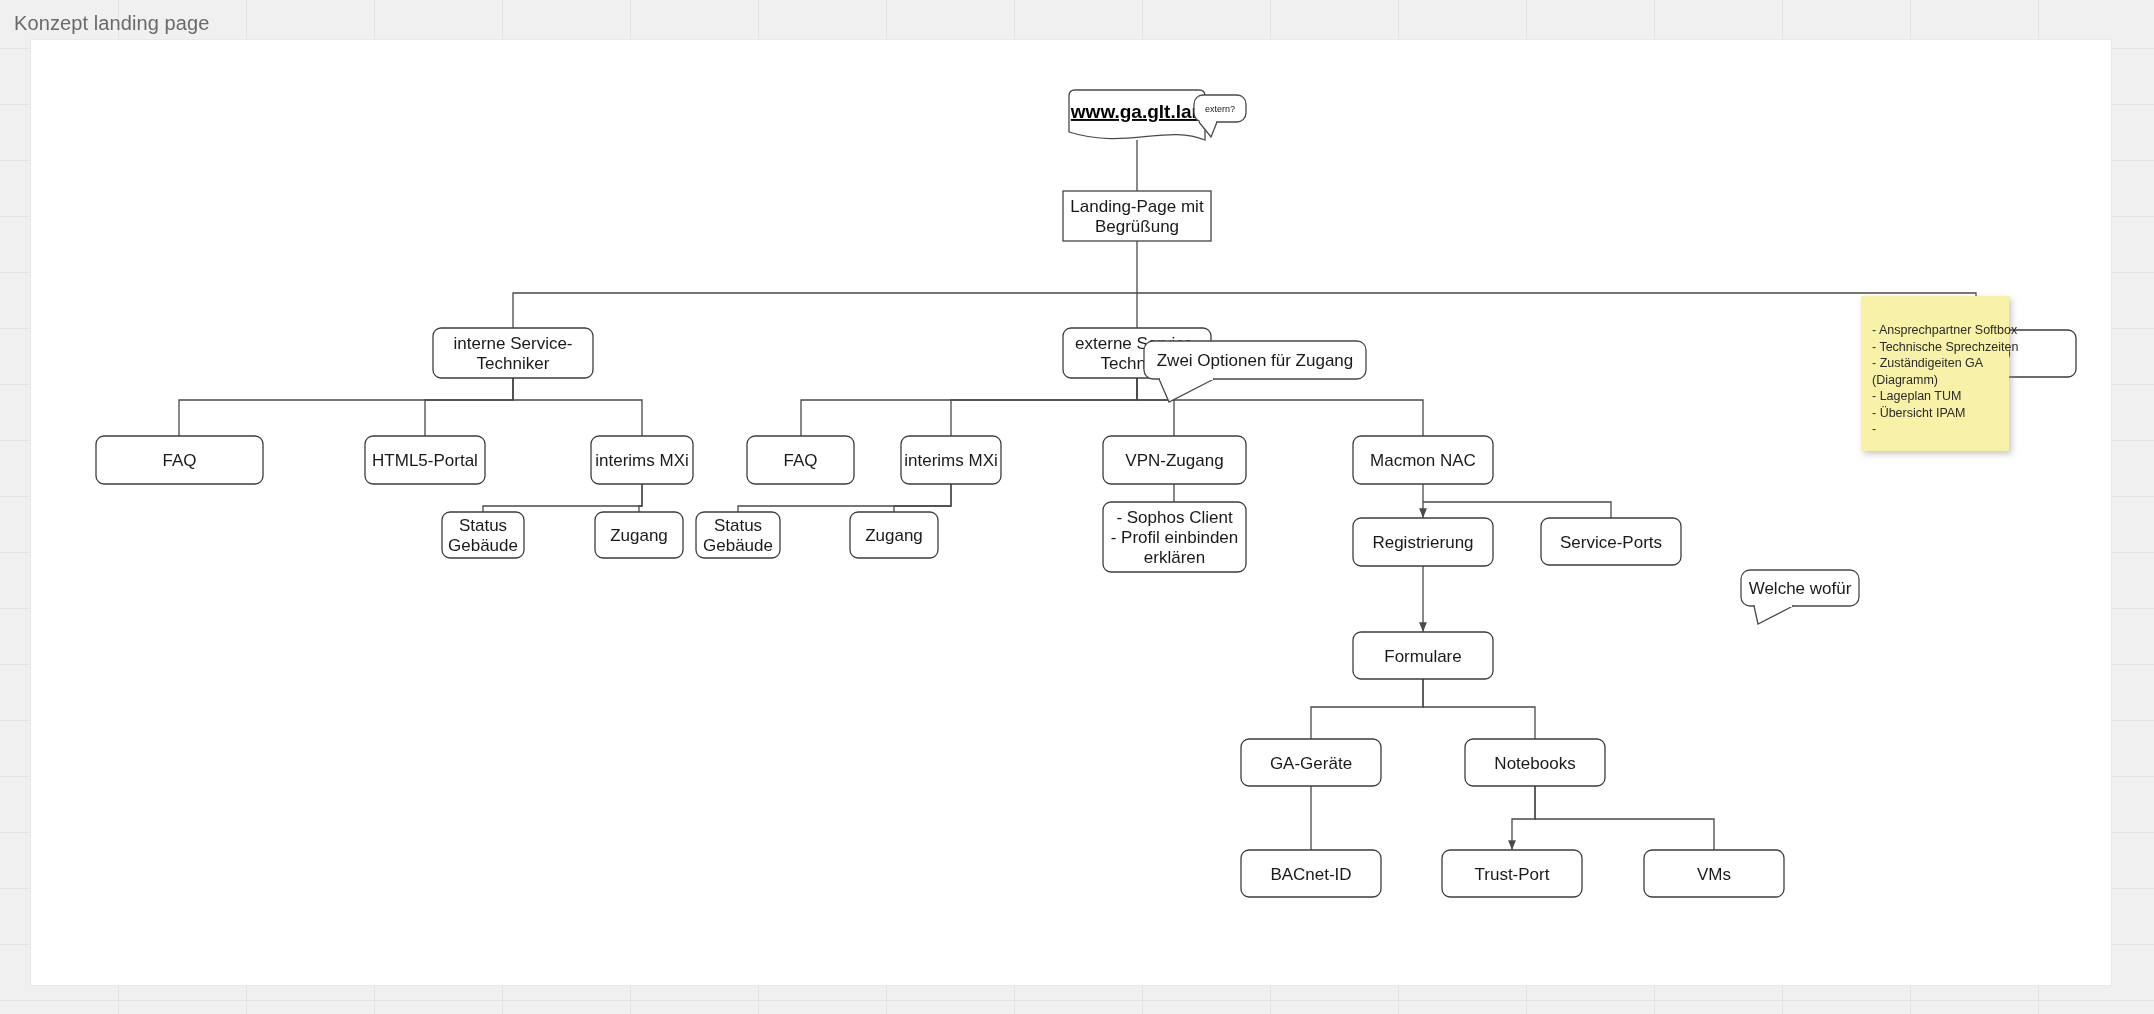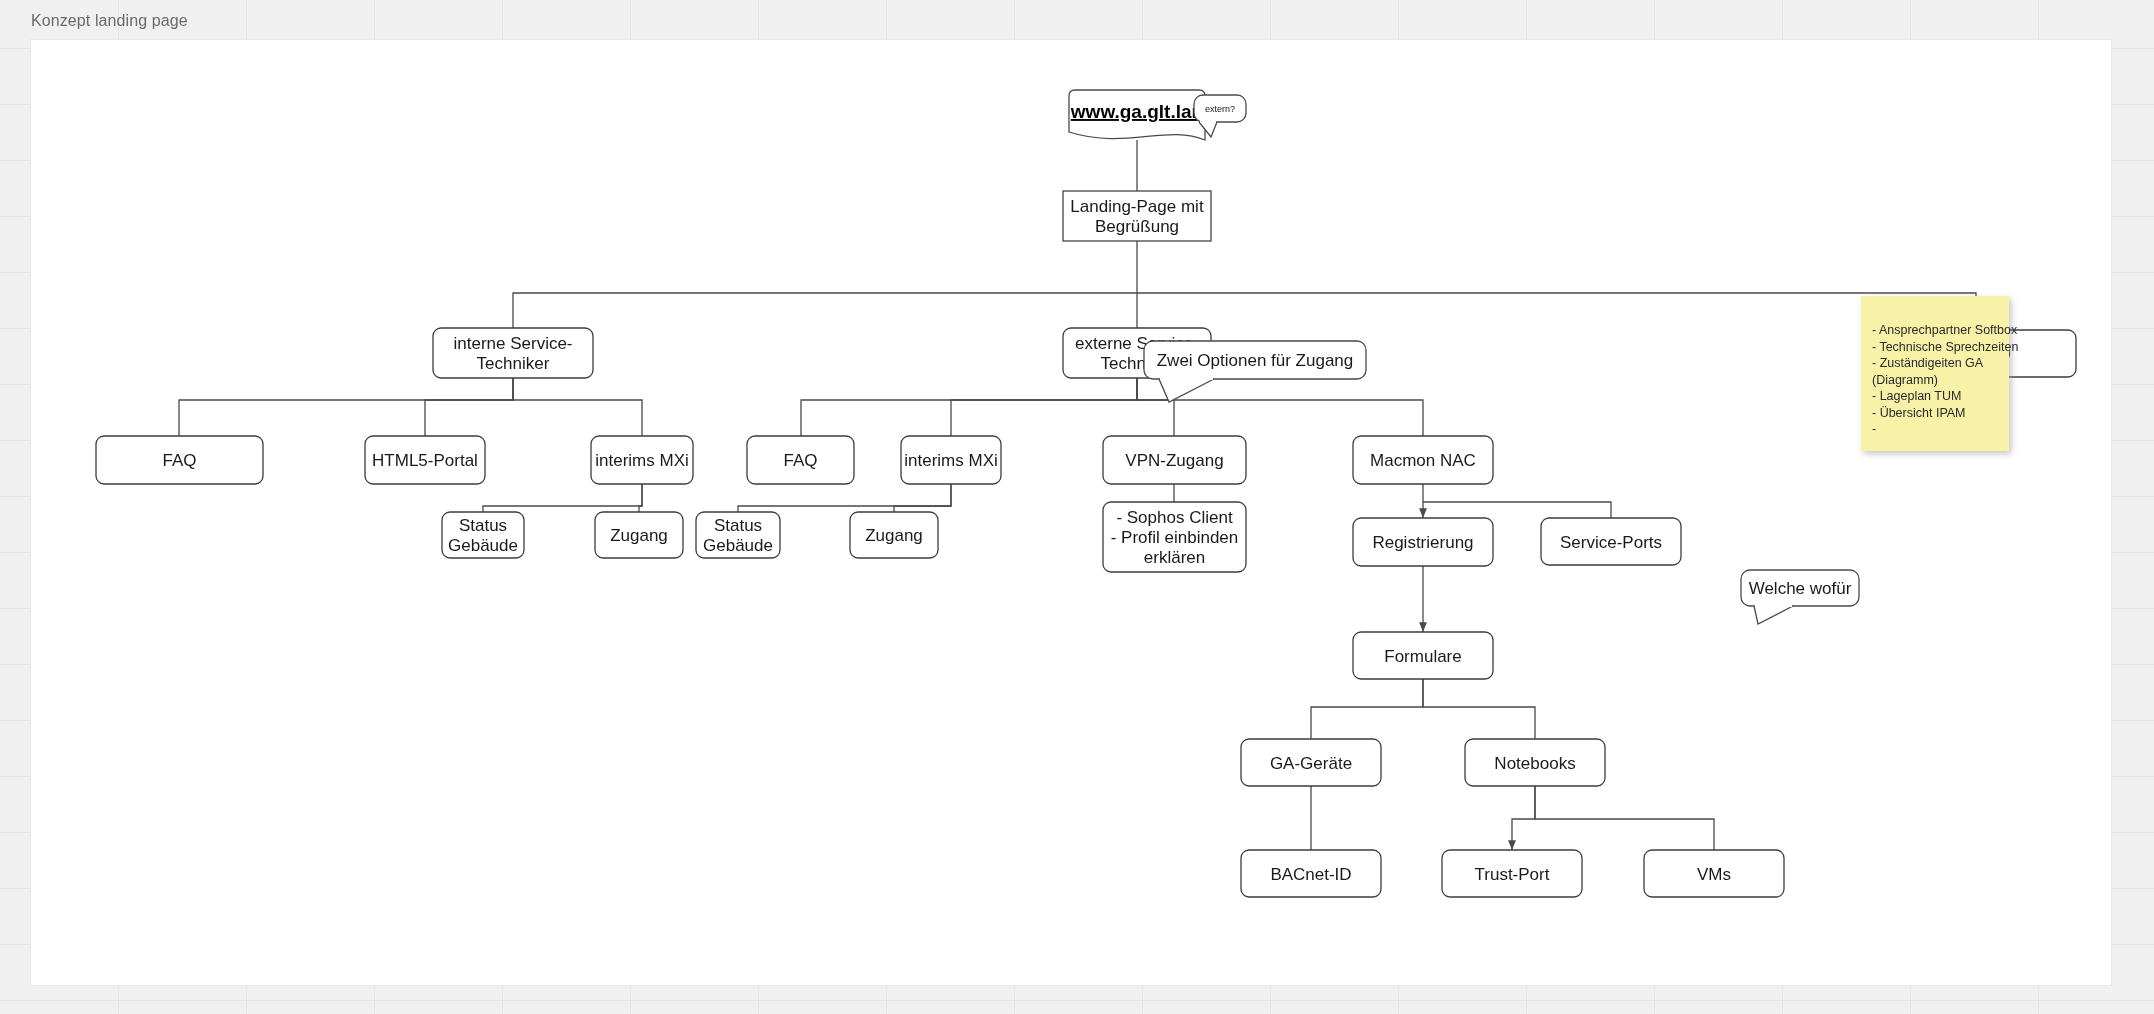--- a/index.html
+++ b/index.html
@@ -12,22 +12,22 @@
   
   #grid-bg{
     position:absolute;left:0;top:0;width:2154px;height:1014px;
     background-image:
       linear-gradient(to right, #e4e4e4 1px, transparent 1px),
       linear-gradient(to bottom, #e4e4e4 1px, transparent 1px);
     background-size:128px 56px;
     background-position:-10px -8px;
   }
   #doc-title{
-    position:absolute;left:31px;top:12px;
-    font-size:16px;color:#6a6a6a;letter-spacing:.1px;
+    position:absolute;left:14px;top:12px;
+    font-size:20px;color:#6a6a6a;letter-spacing:.1px;
     white-space:nowrap;
   }
   #canvas{
     position:absolute;left:31px;top:40px;
     width:2080px;height:945px;
     background:#ffffff;
     box-shadow:0 0 0 1px #e9e9e9;
   }
   #diagram{position:absolute;left:0;top:0;width:2080px;height:945px;display:block;}
   .node-rect{fill:#ffffff;stroke:#3d3d3d;stroke-width:1.3;}

